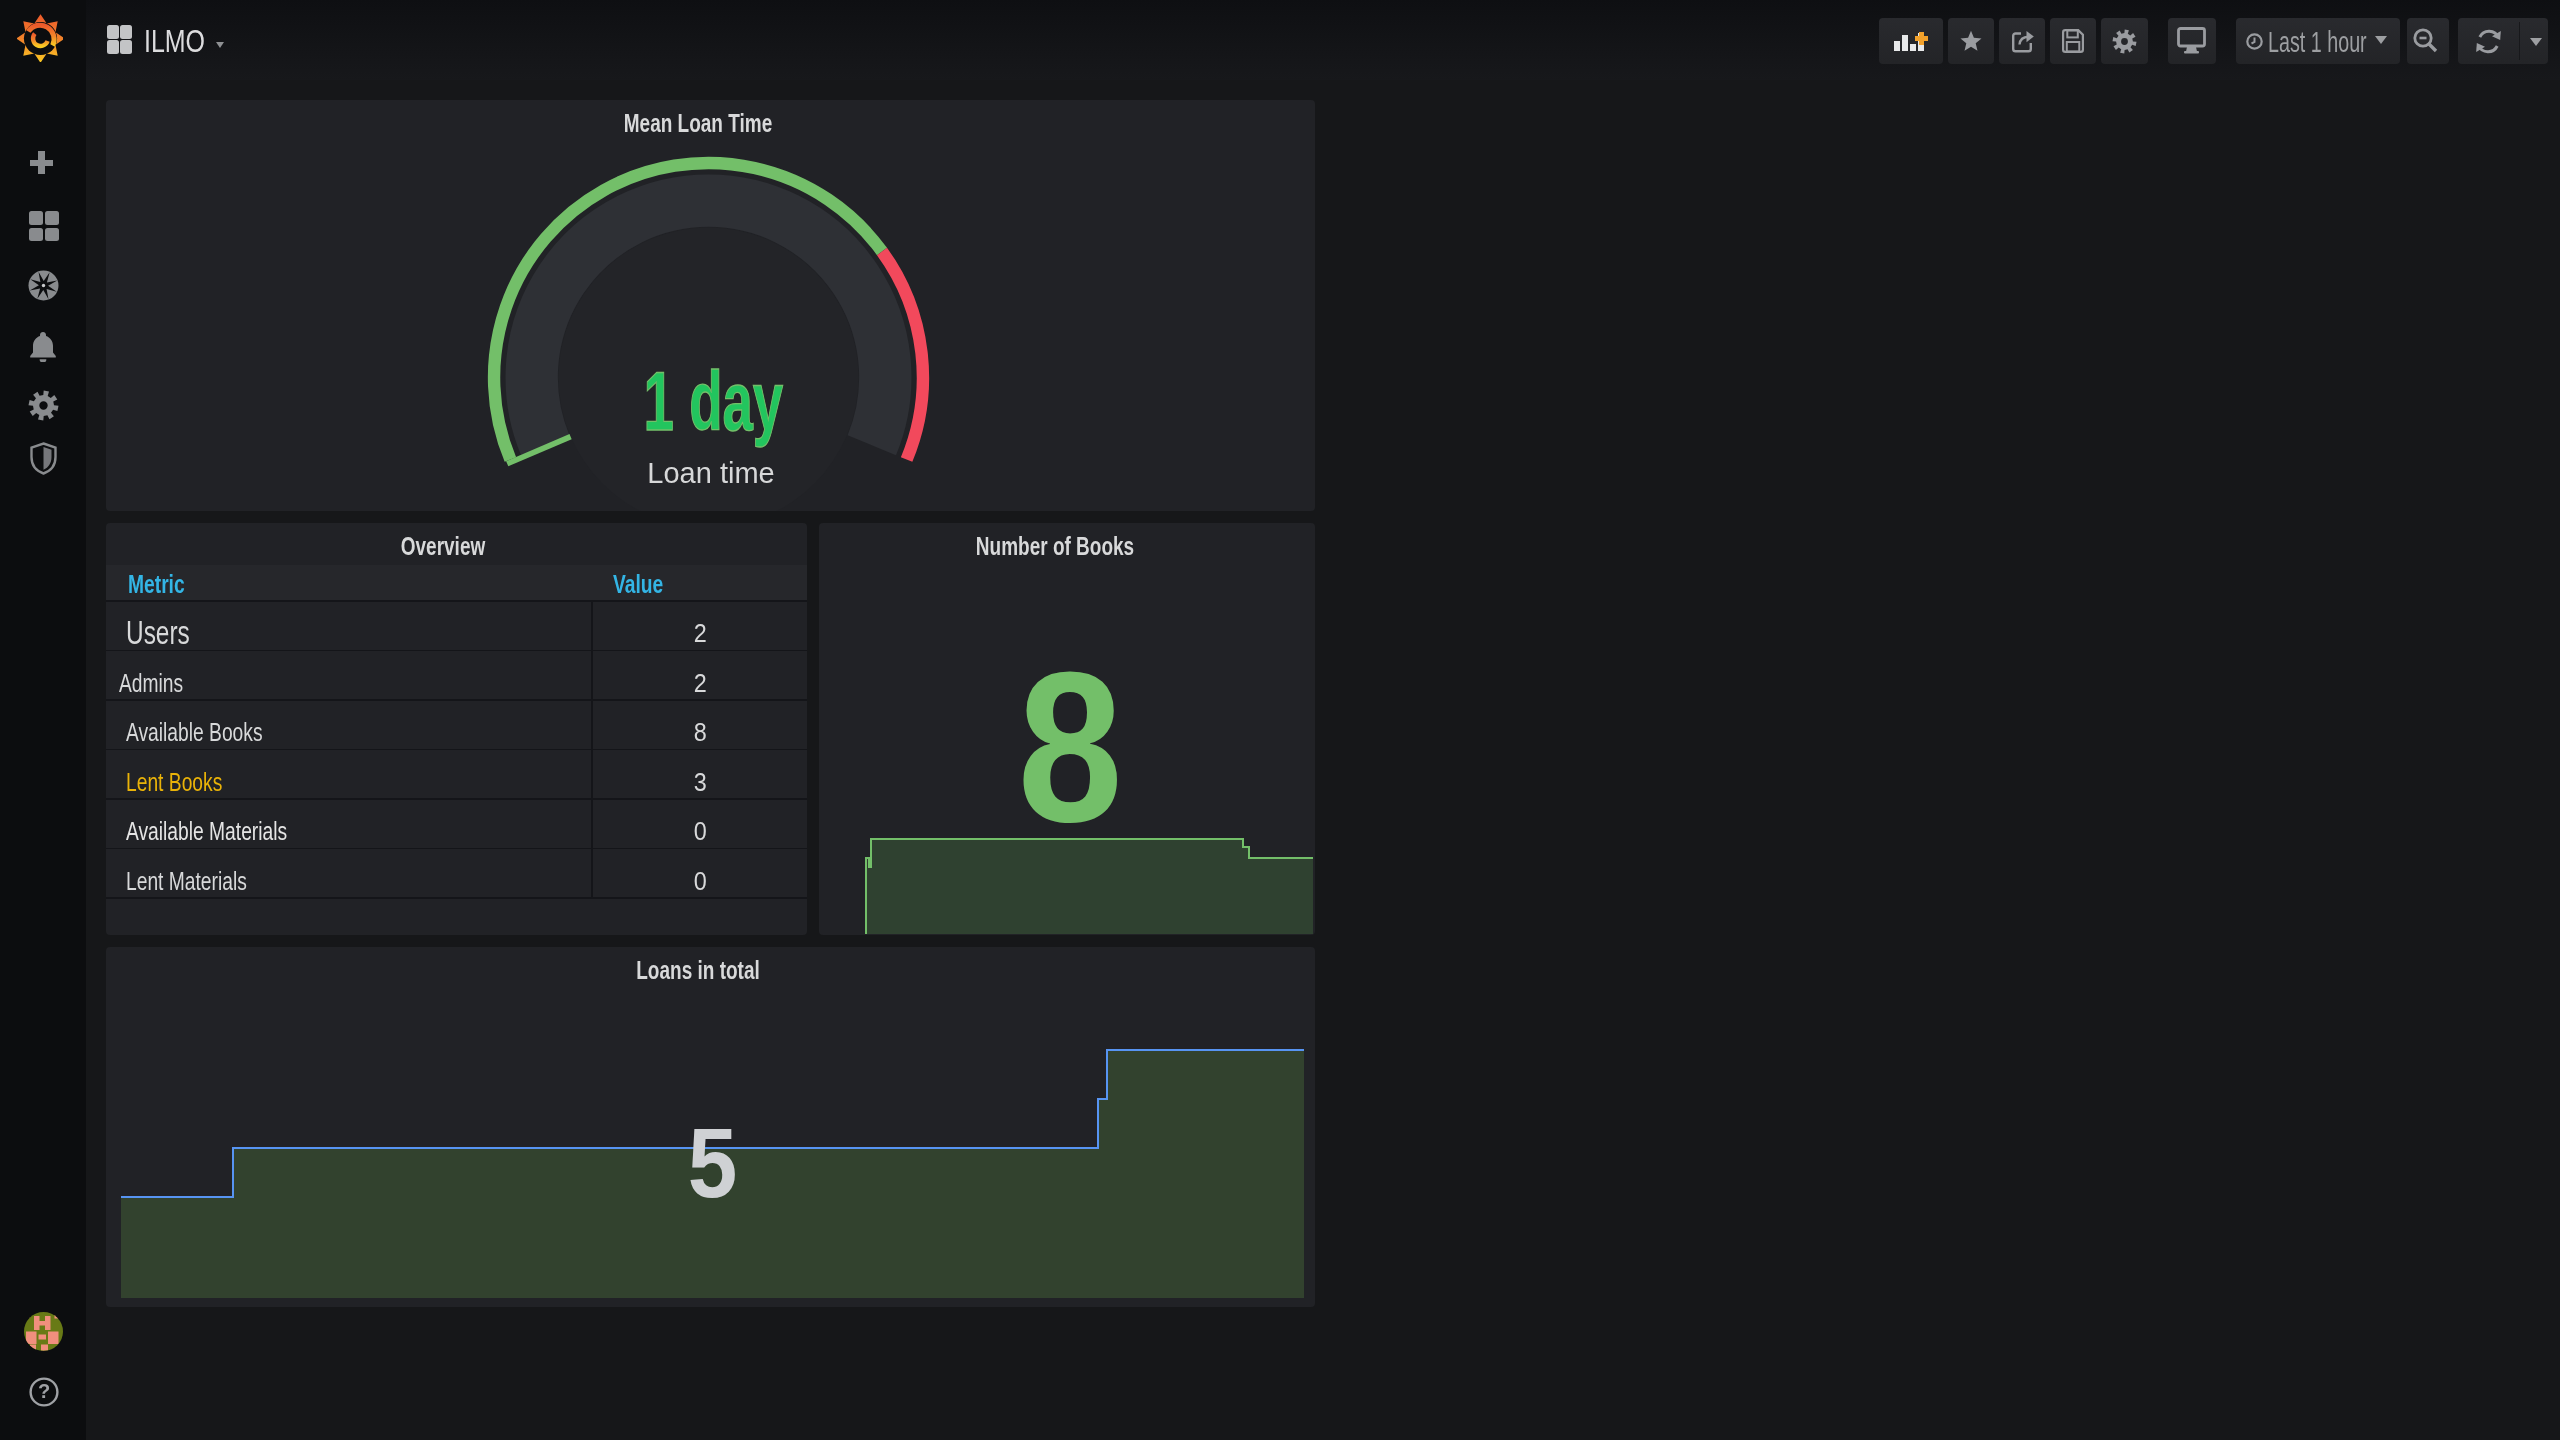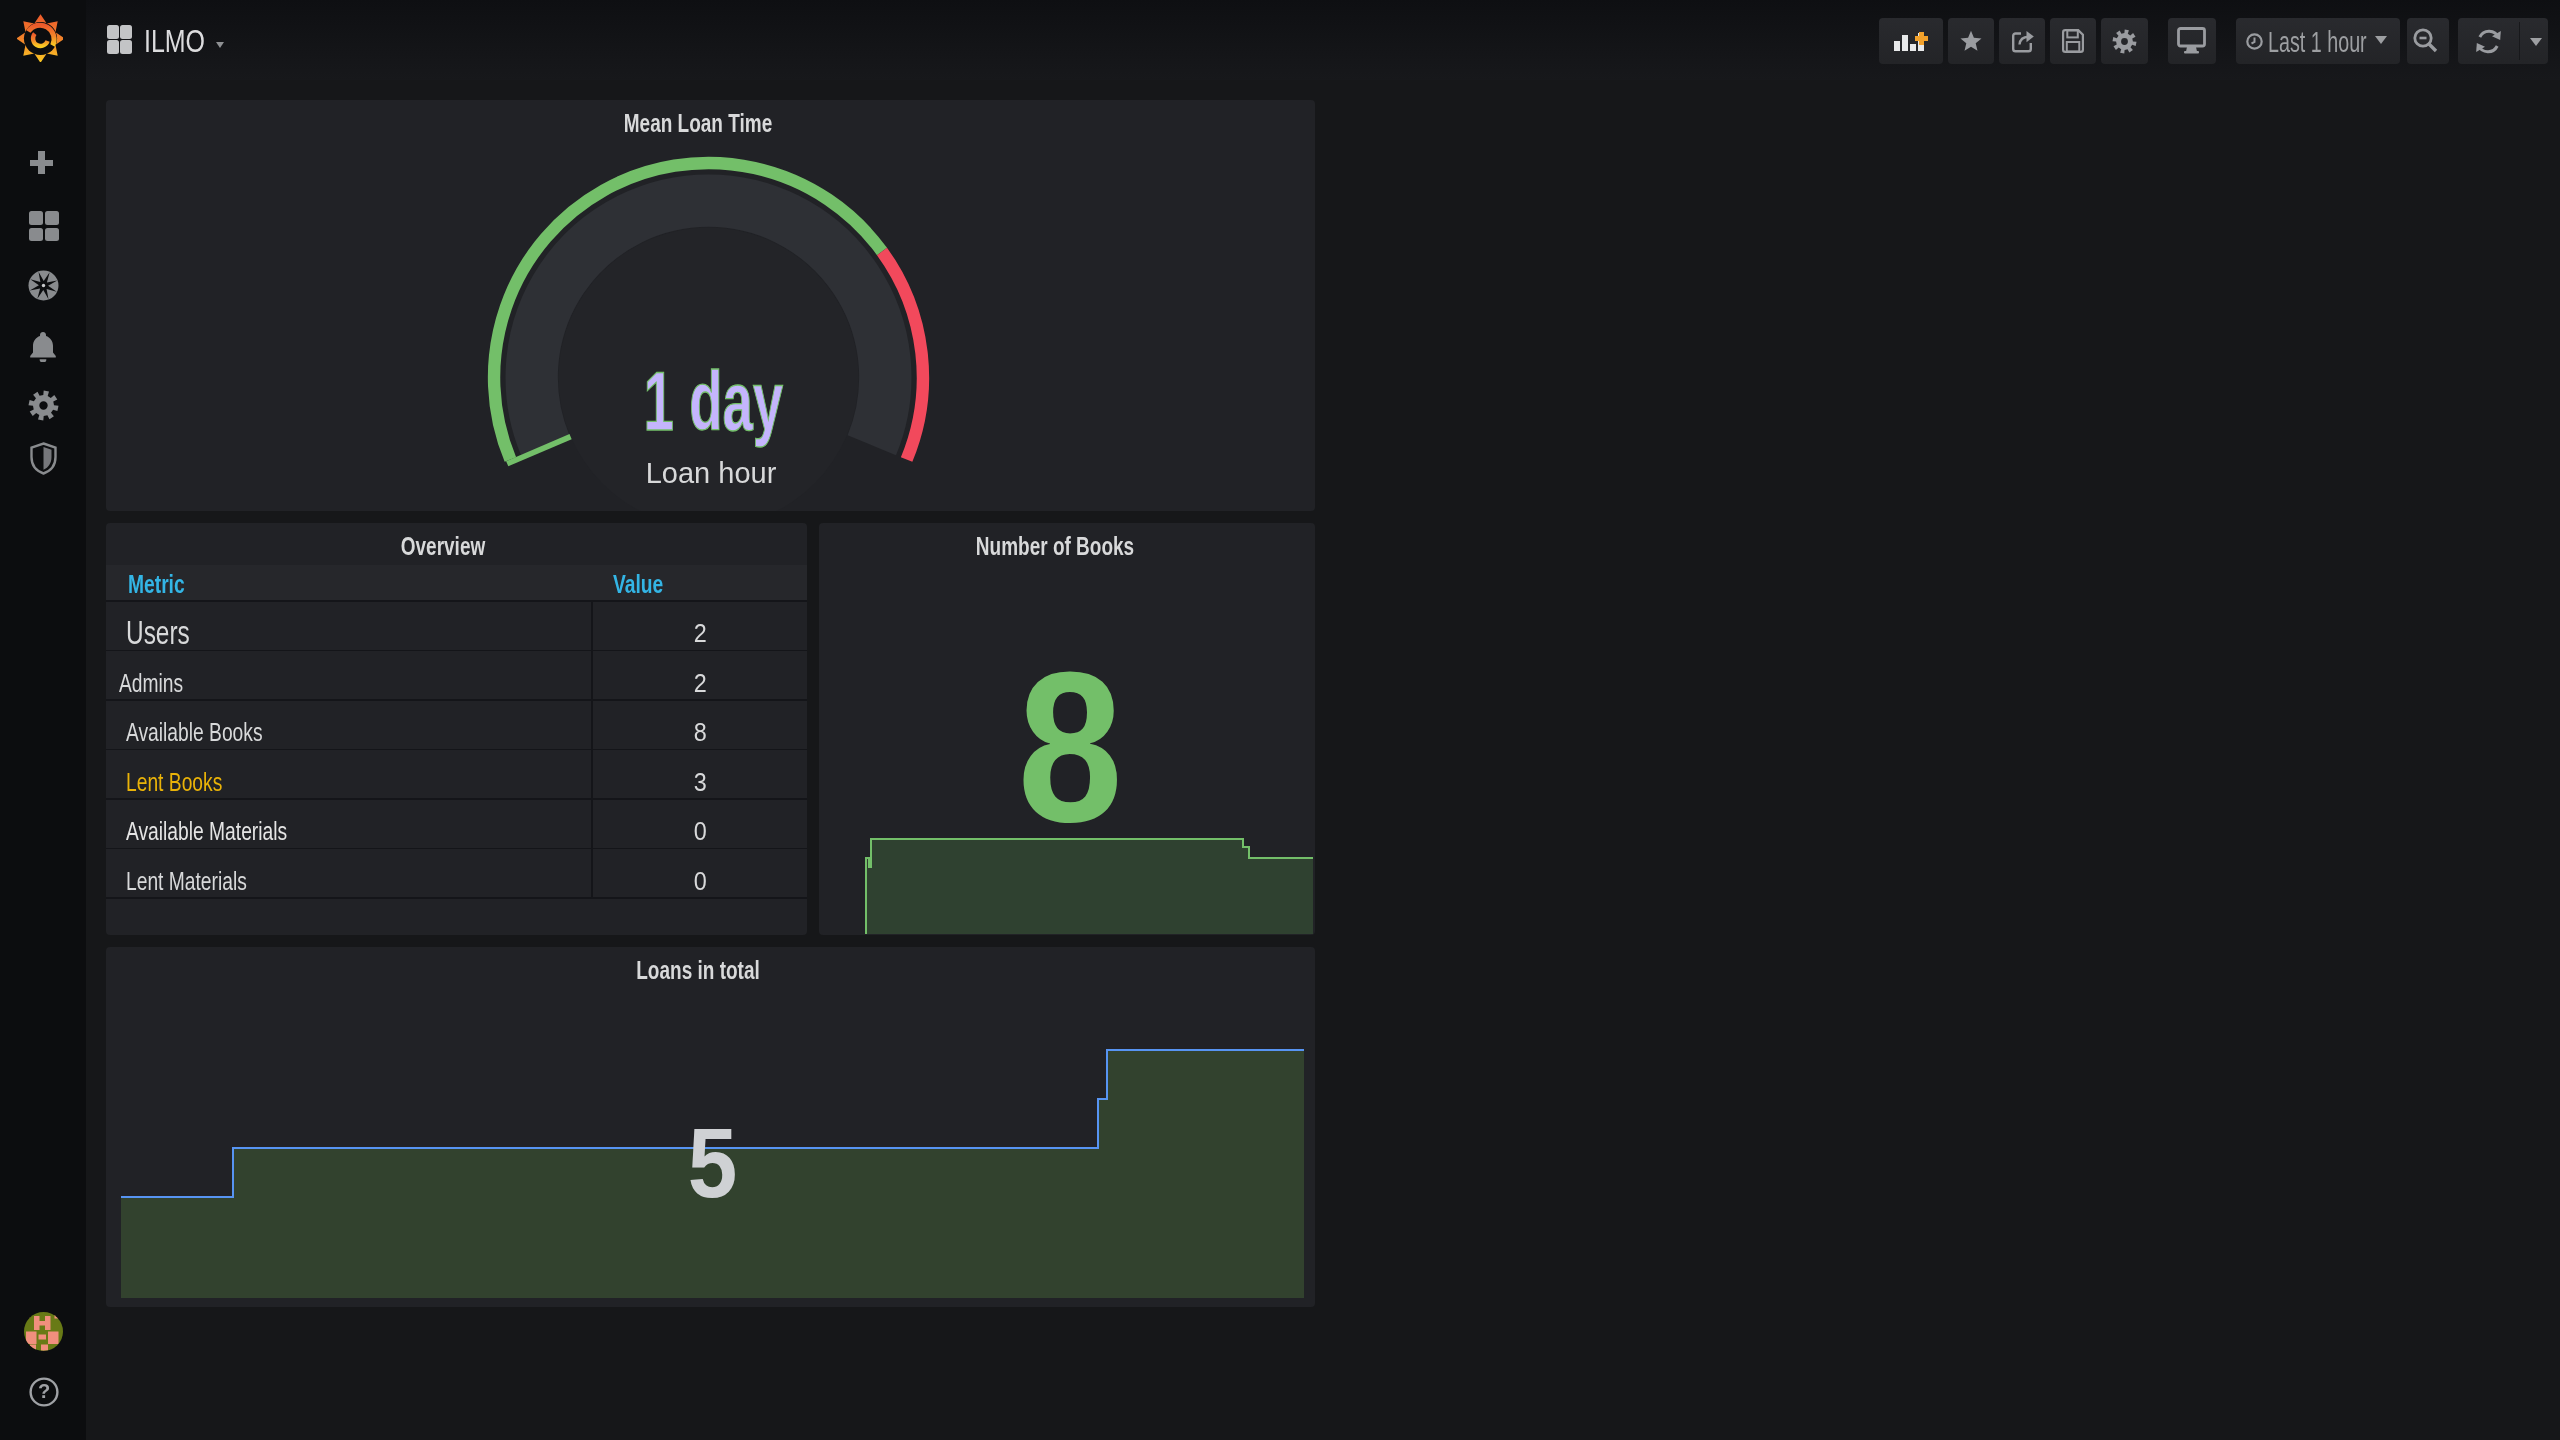--- a/index.html
+++ b/index.html
@@ -145,22 +145,22 @@
 <div class="panel" style="left:106px;top:100px;width:1209px;height:411px"></div>
 <div class="ptitle" style="left:398px;top:110.6px;width:600px;text-align:center">Mean Loan Time</div>
 
 <svg class="abs" style="left:106px;top:100px" width="1209" height="411" viewBox="0 0 1209 411">
 <circle cx="602.5" cy="277.5" r="150" fill="#232428"></circle>
 <path fill="none" stroke="#2e3035" stroke-width="52.3" d="M 439.2 345.2 A 176.8 176.8 0 1 1 765.8 345.2"></path>
 <line x1="464.6" y1="336.6" x2="401.2" y2="363.8" stroke="#73bf69" stroke-width="5.5"></line>
 <path fill="none" stroke="#73bf69" stroke-width="12.4" d="M 404.4 359.5 A 214.4 214.4 0 0 1 776.0 151.5"></path>
 <path fill="none" stroke="#f2495c" stroke-width="12.4" d="M 776.0 151.5 A 214.4 214.4 0 0 1 800.6 359.5"></path>
 </svg>
-<div class="abs" style="left:513px;top:358.9px;width:400px;text-align:center;font-size:84px;line-height:84px;font-weight:700;color:#c4b5fd;white-space:nowrap;-webkit-text-stroke:1.3px #73bf69"><span class="sx" style="transform:scaleX(0.65)">1 day</span></div>
-<div class="abs" style="left:511px;top:458.5px;width:400px;text-align:center;font-size:29px;line-height:29px;color:#d8d9da;opacity:.999">Loan hour</div>
+<div class="abs" style="left:513px;top:358.9px;width:400px;text-align:center;font-size:84px;line-height:84px;font-weight:700;color:#22c55e;white-space:nowrap;-webkit-text-stroke:1.3px #73bf69"><span class="sx" style="transform:scaleX(0.65)">1 day</span></div>
+<div class="abs" style="left:511px;top:458.5px;width:400px;text-align:center;font-size:29px;line-height:29px;color:#d8d9da;opacity:.999">Loan time</div>
 <div class="panel" style="left:106px;top:523px;width:701px;height:412px"></div>
 <div class="ptitle" style="left:143px;top:534.3px;width:600px;text-align:center">Overview</div>
 <div class="abs" style="left:106px;top:565px;width:701px;height:35px;background:#26272b"></div>
 <div class="abs" style="left:128px;top:570.8px;font-size:26px;line-height:26px;font-weight:700;color:#33b5e5;white-space:nowrap"><span class="sx" style="transform:scaleX(0.74);transform-origin:left center">Metric</span></div>
 <div class="abs" style="left:613px;top:570.8px;font-size:26px;line-height:26px;font-weight:700;color:#33b5e5;white-space:nowrap"><span class="sx" style="transform:scaleX(0.74);transform-origin:left center">Value</span></div>
 <div class="abs" style="left:106px;top:600.0px;width:701px;height:1.5px;background:#141519"></div>
 <div class="abs" style="left:126px;top:620.0px;font-size:33px;line-height:26px;color:#d8d9da;white-space:nowrap"><span class="sx" style="transform:scaleX(0.74);transform-origin:left center">Users</span></div>
 <div class="abs" style="left:650px;top:620.0px;width:100px;text-align:center;font-size:26px;line-height:26px;color:#d8d9da"><span class="sx" style="transform:scaleX(0.9)">2</span></div>
 <div class="abs" style="left:106px;top:649.5px;width:701px;height:1.5px;background:#141519"></div>
 <div class="abs" style="left:119px;top:669.5px;font-size:26px;line-height:26px;color:#d8d9da;white-space:nowrap"><span class="sx" style="transform:scaleX(0.74);transform-origin:left center">Admins</span></div>

